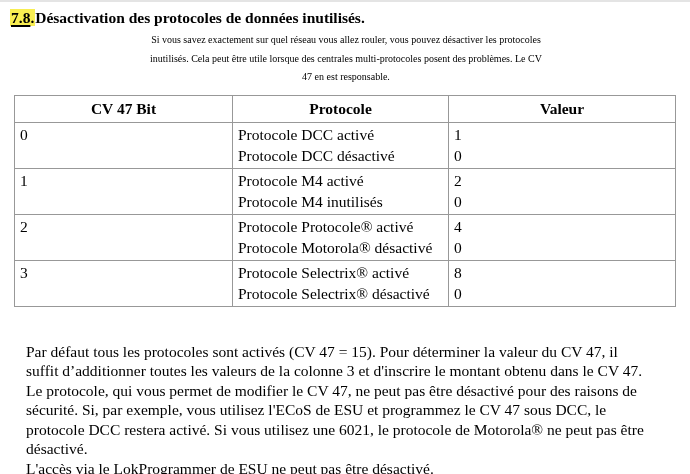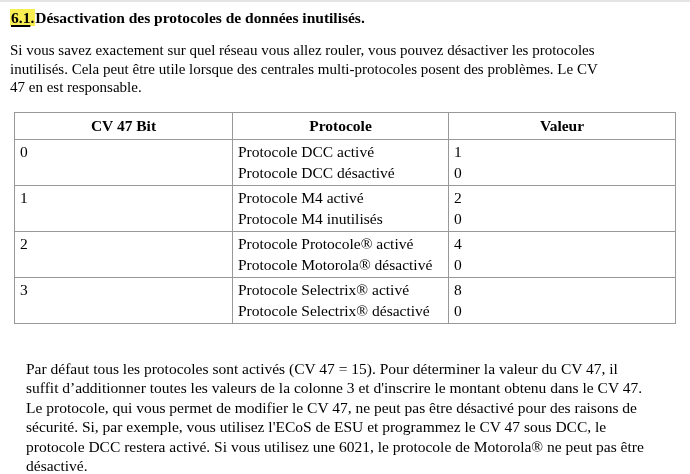--- a/index.html
+++ b/index.html
@@ -30,30 +30,31 @@
     background: var(--hl, #f8ee52);
     padding: 0 1px;
   }
   .hl .u {
     text-decoration: underline;
     text-decoration-thickness: 1.5px;
     text-underline-offset: 2px;
   }
   .section-title-text { margin-left: 0; }
   .intro {
-    margin: 14px 0 0 0;
-    font-size: 15px;
+    margin: 4px 0 0 0;
+    font-size: 10px;
     line-height: 18.5px;
     white-space: pre-line;
+    text-align: center;
   }
   table.cv-table {
     border-collapse: collapse;
     table-layout: fixed;
     width: 661px;
-    margin: 15px 0 0 4px;
+    margin: 8px 0 0 4px;
   }
   .cv-table th, .cv-table td {
     border: 1px solid var(--border, #989898);
     font-size: 15.5px;
   }
   .cv-table th {
     font-weight: bold;
     text-align: center;
     line-height: 20px;
     padding: 3px 4px;
@@ -77,21 +78,21 @@
   }
   .body-para.follow { margin-top: 0; }
 </style>
 </head>
 <body>
 
 <div class="top-edge"></div>
 
 <div class="page">
 
-  <p class="section-heading"><span class="hl"><span class="u">6.1</span><span>.</span></span><span class="section-title-text">Désactivation des protocoles de données inutilisés.</span></p>
+  <p class="section-heading"><span class="hl"><span class="u">7.8</span><span>.</span></span><span class="section-title-text">Désactivation des protocoles de données inutilisés.</span></p>
 
   <p class="intro">Si vous savez exactement sur quel réseau vous allez rouler, vous pouvez désactiver les protocoles
 inutilisés. Cela peut être utile lorsque des centrales multi-protocoles posent des problèmes. Le CV
 47 en est responsable.</p>
 
   <table class="cv-table">
     <colgroup>
       <col class="col-bit">
       <col class="col-proto">
       <col class="col-val">

